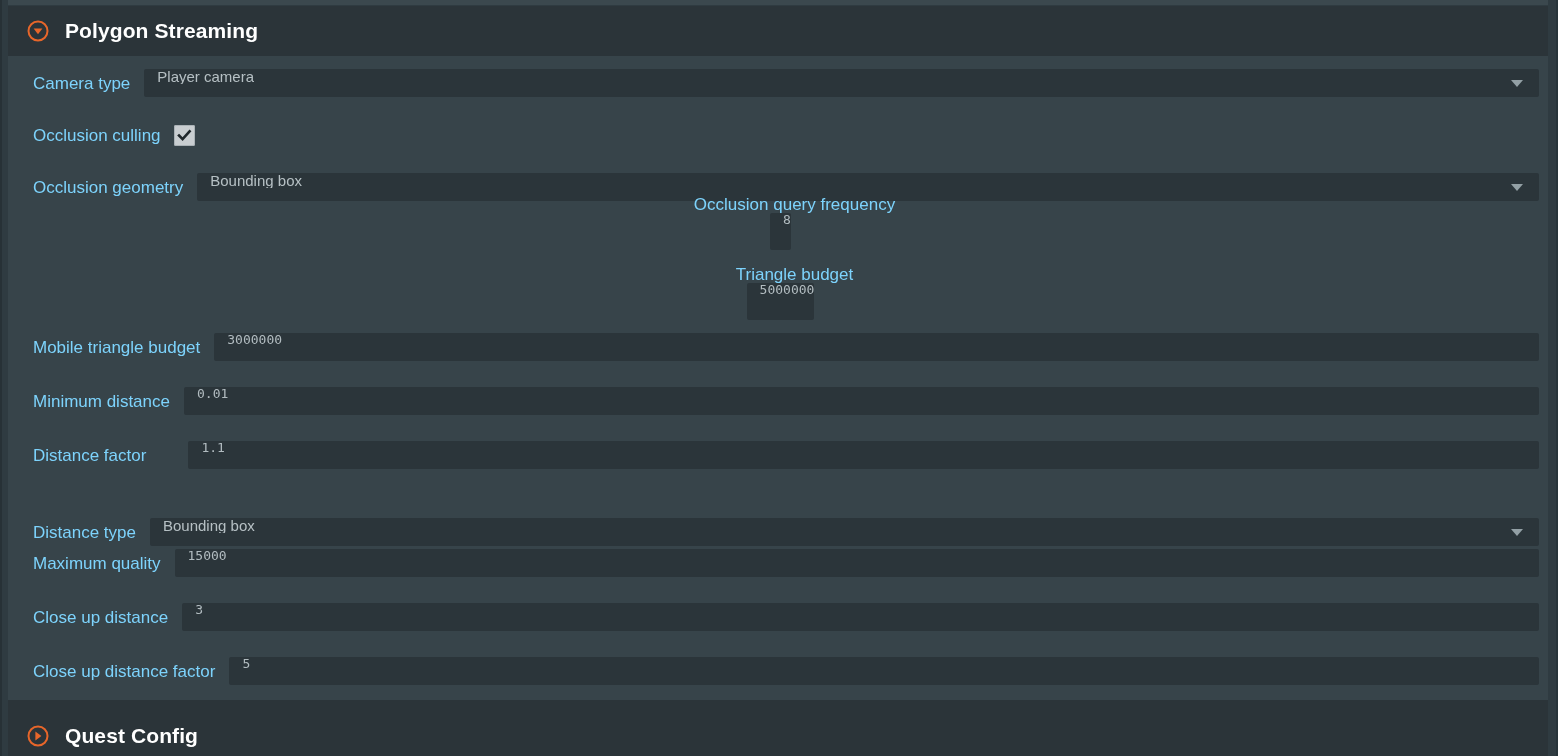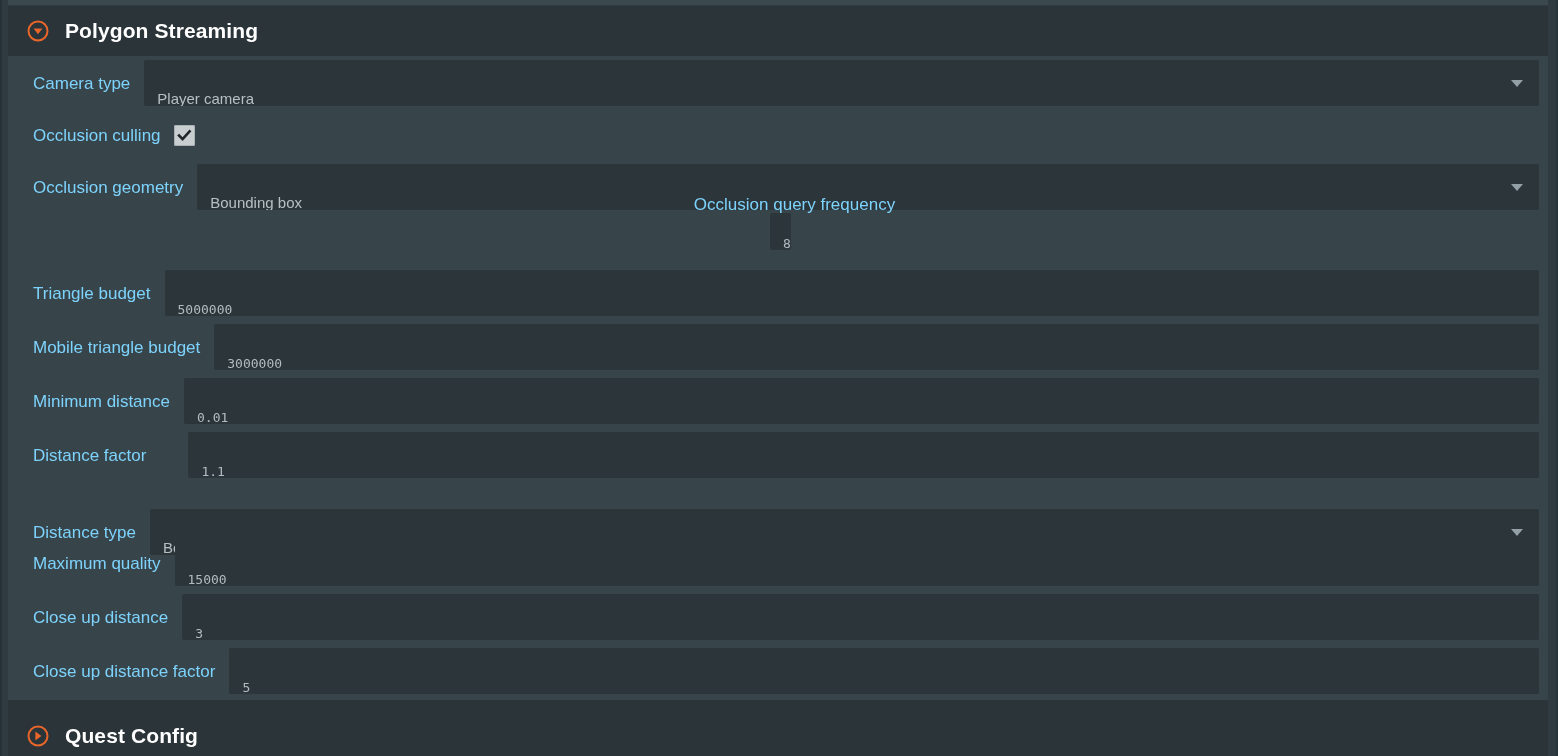--- a/index.html
+++ b/index.html
@@ -118,27 +118,27 @@
     color: #7dd3fc;
     white-space: nowrap;
     padding-left: 25px;
     flex: 0 0 auto;
     line-height: 1;
   }
 
   
   .field {
     flex: 1 1 auto;
-    height: 46px;
+    height: 28px;
     background: #2b353a;
     border-radius: 2px;
     margin-left: 14px;
     margin-right: 17px;
     display: flex;
-    align-items: flex-end;
+    align-items: flex-start;
     position: relative;
     box-sizing: border-box;
     min-width: 0;
   }
 
   .field .value {
     padding-left: 12px;
     font-size: 15px;
     color: #b6c0c4;
     white-space: nowrap;
@@ -227,21 +227,21 @@
       </div>
     </div>
 
     <div class="row" style="top:140px;flex-direction:column;">
       <span class="label">Occlusion query frequency</span>
       <div class="field numeric">
         <span class="value">8</span>
       </div>
     </div>
 
-    <div class="row" style="top:210px;">
+    <div class="row" style="top:210px;flex-direction:column;">
       <span class="label">Triangle budget</span>
       <div class="field numeric">
         <span class="value">5000000</span>
       </div>
     </div>
 
     <div class="row" style="top:264px;">
       <span class="label">Mobile triangle budget</span>
       <div class="field numeric">
         <span class="value">3000000</span>

